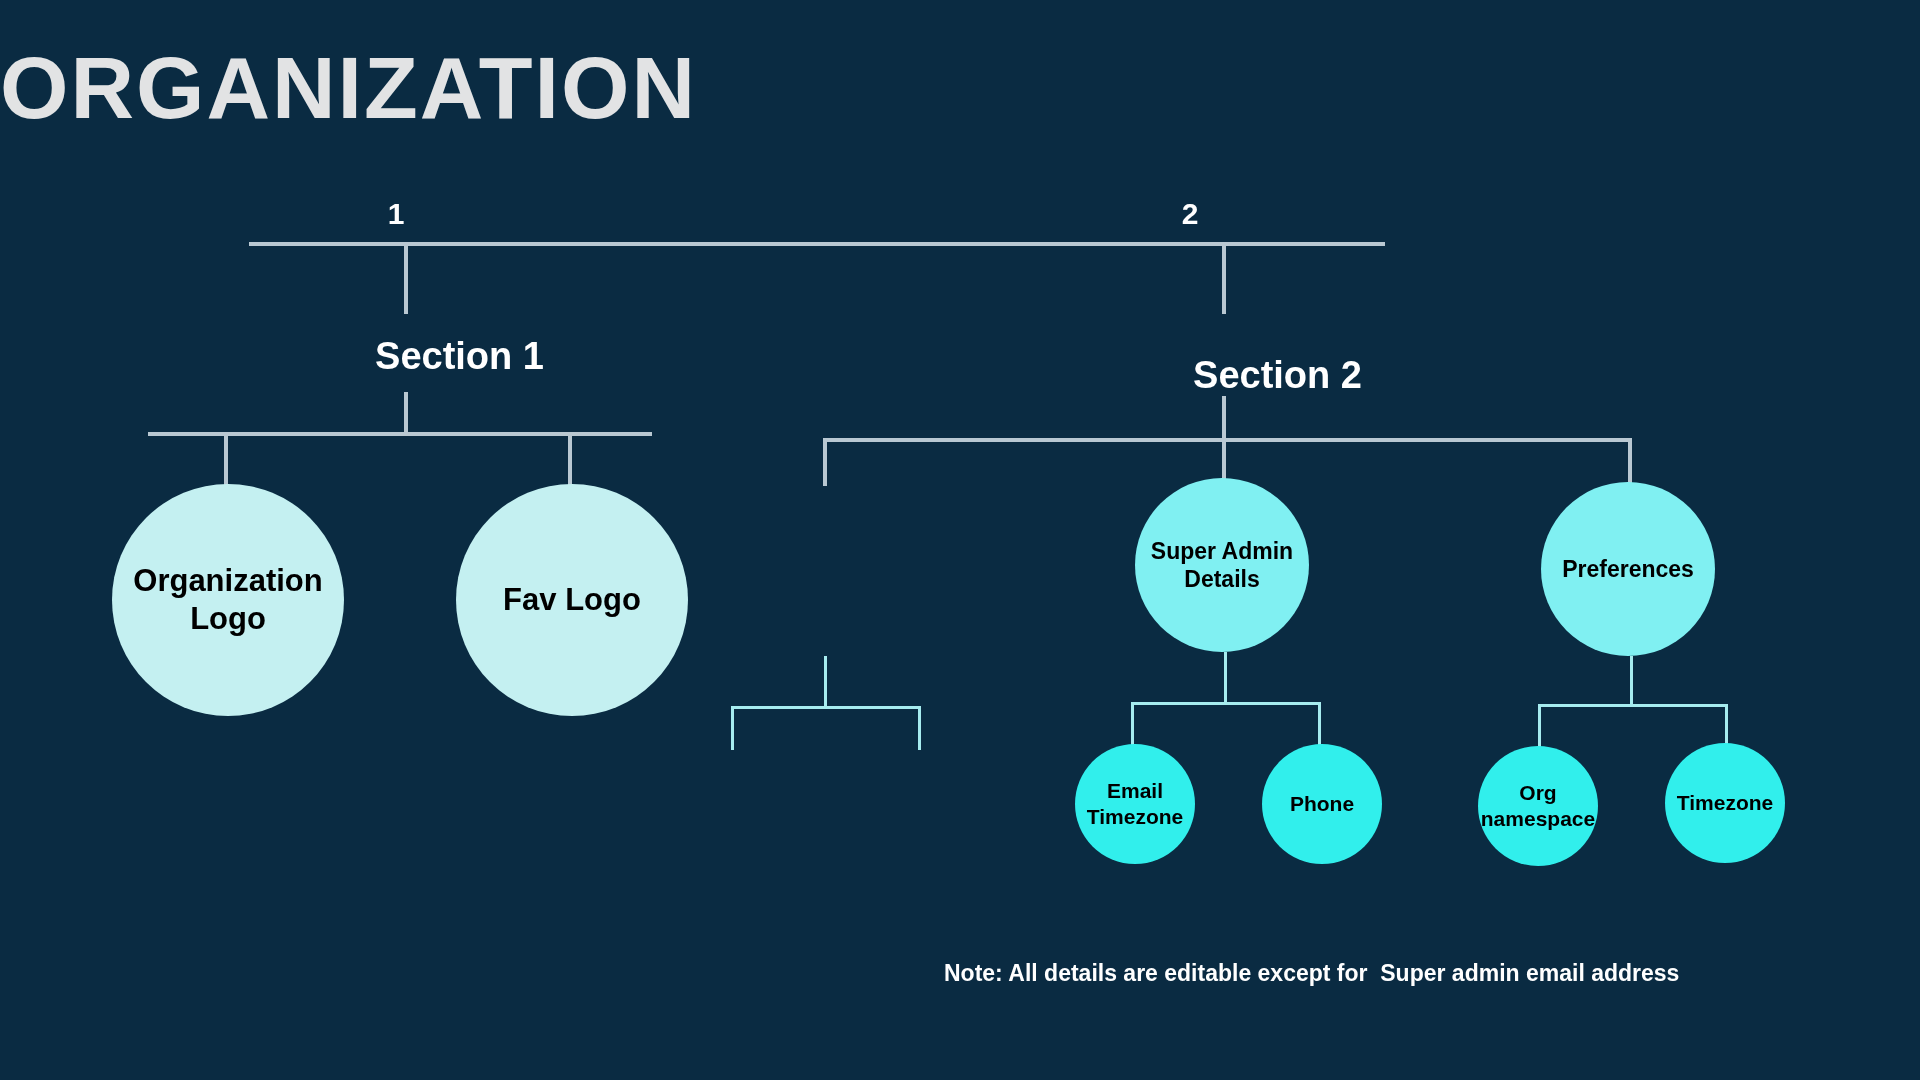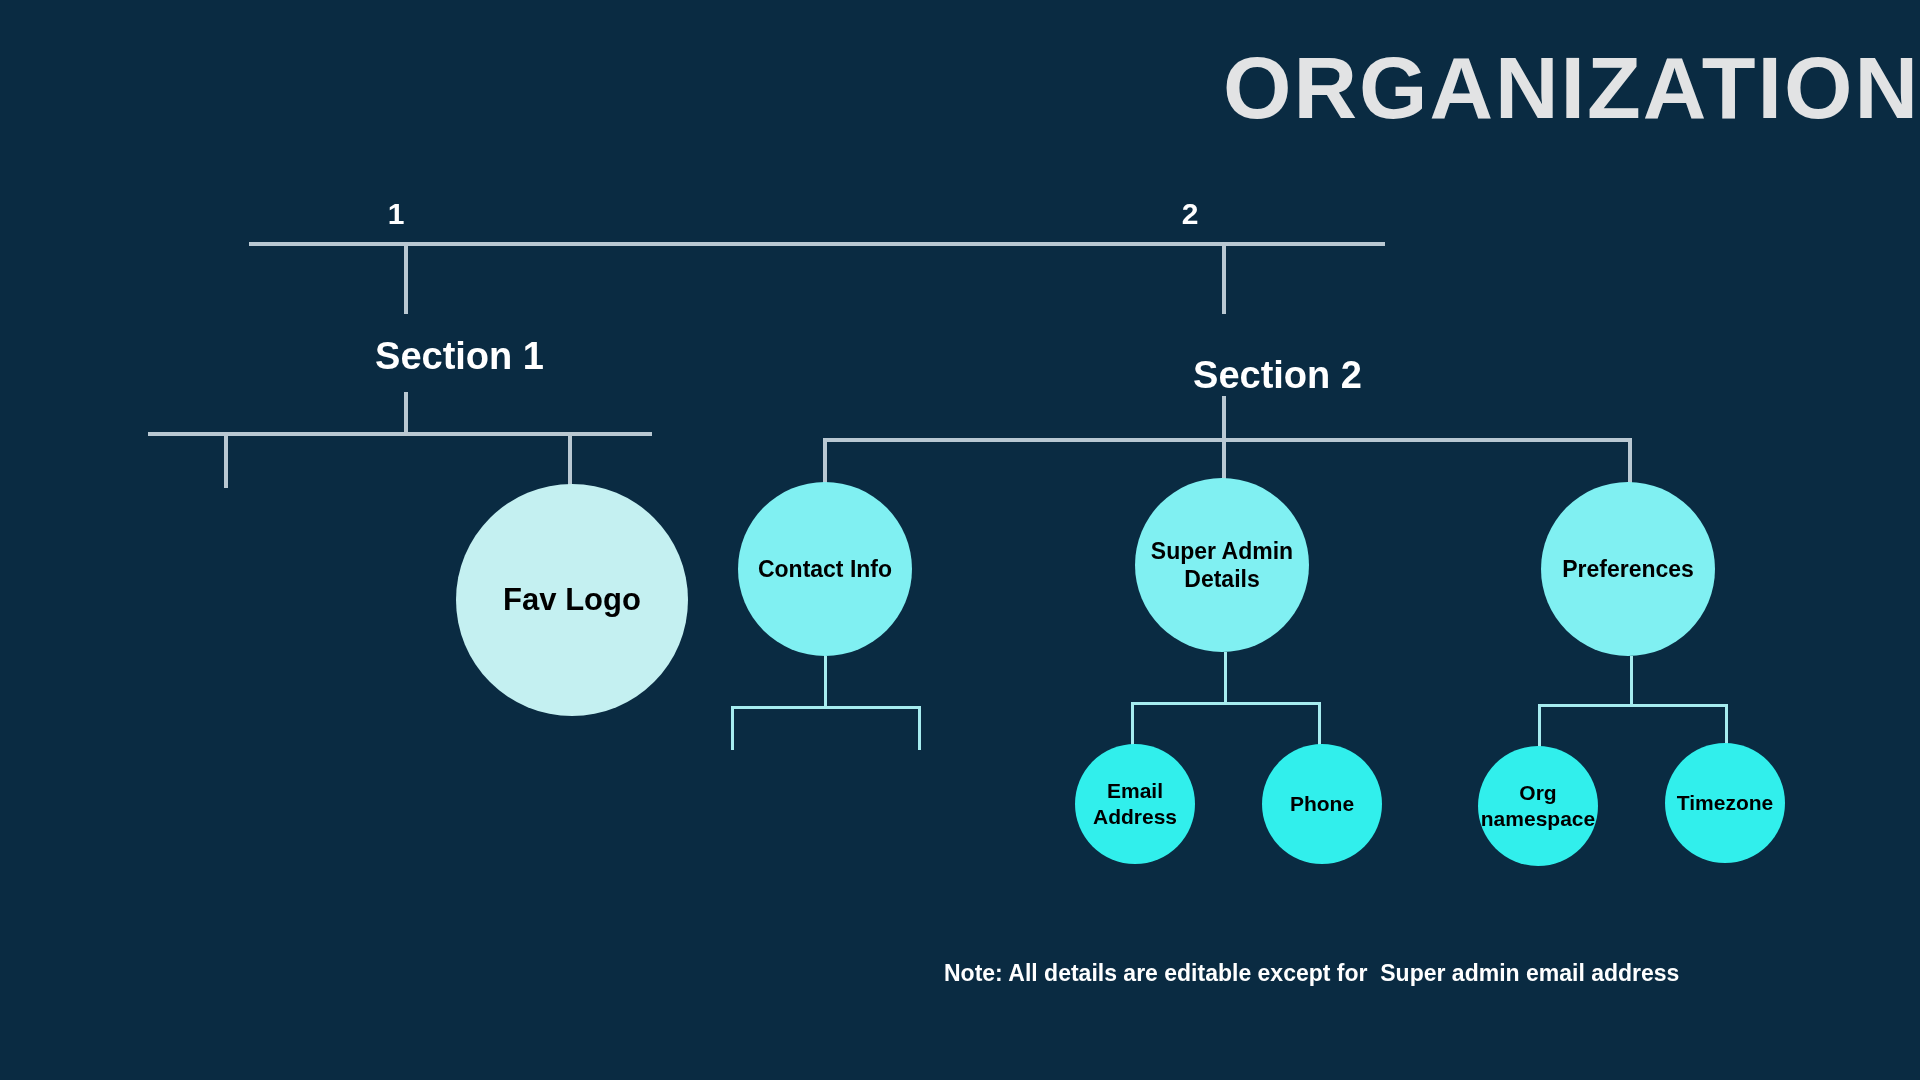--- a/index.html
+++ b/index.html
@@ -19,21 +19,21 @@
     width: 1920px;
     height: 1080px;
   }
 
   
   .title {
     position: absolute;
     top: 42px;
     left: 0;
     width: 1920px;
-    text-align: right;
+    text-align: left;
     font-size: 88px;
     font-weight: bold;
     letter-spacing: 2px;
     color: #e2e3e4;
     line-height: 1.05;
     white-space: nowrap;
   }
 
   
   .line {
@@ -131,52 +131,52 @@
   <div class="section-label" style="left:264px; top:335px; width:280px;">Section 1</div>
   <div class="section-label" style="left:1082px; top:338px; width:280px;margin-top:16px;">Section 2</div>
 
   <div class="line v" style="left:404px; top:392px; height:42px;"></div>
   <div class="line v" style="left:1222px; top:396px; height:44px;"></div>
 
   <div class="line h" style="left:148px; top:432px; width:504px;"></div>
   <div class="line v" style="left:224px; top:432px; height:56px;"></div>
   <div class="line v" style="left:568px; top:432px; height:56px;"></div>
 
+  <div class="node pale" style="left:112px; top:484px;">
+    <span class="node-label">Organization Logo</span>
+  </div>
   <div class="node pale" style="left:456px; top:484px;">
     <span class="node-label">Fav Logo</span>
   </div>
 
   <div class="line h" style="left:823px; top:438px; width:809px;"></div>
   <div class="line v" style="left:823px; top:438px; height:48px;"></div>
   <div class="line v" style="left:1222px; top:438px; height:48px;"></div>
   <div class="line v" style="left:1628px; top:438px; height:48px;"></div>
 
-  <div class="node mid" style="left:738px; top:482px;">
-    <span class="node-label">Contact Info</span>
-  </div>
   <div class="node mid" style="left:1135px; top:478px;">
     <span class="node-label">Super Admin Details</span>
   </div>
   <div class="node mid" style="left:1541px; top:482px;justify-content:flex-end;">
     <span class="node-label">Preferences</span>
   </div>
 
   <div class="line cyan v" style="left:824px; top:656px; height:52px; background:#a6ecef;"></div>
   <div class="line cyan h" style="left:731px; top:706px; width:189px;"></div>
   <div class="line cyan v" style="left:731px; top:706px; height:44px; background:#a6ecef;"></div>
   <div class="line cyan v" style="left:918px; top:706px; height:44px; background:#a6ecef;"></div>
 
 
   <div class="line cyan v" style="left:1224px; top:652px; height:52px; background:#a6ecef;"></div>
   <div class="line cyan h" style="left:1131px; top:702px; width:189px;"></div>
   <div class="line cyan v" style="left:1131px; top:702px; height:44px; background:#a6ecef;"></div>
   <div class="line cyan v" style="left:1318px; top:702px; height:44px; background:#a6ecef;"></div>
 
   <div class="node small" style="left:1075px; top:744px;">
-    <span class="node-label">Email Address</span>
+    <span class="node-label">Email Timezone</span>
   </div>
   <div class="node small" style="left:1262px; top:744px;">
     <span class="node-label">Phone</span>
   </div>
 
   <div class="line cyan v" style="left:1630px; top:656px; height:50px; background:#a6ecef;"></div>
   <div class="line cyan h" style="left:1538px; top:704px; width:189px;"></div>
   <div class="line cyan v" style="left:1538px; top:704px; height:44px; background:#a6ecef;"></div>
   <div class="line cyan v" style="left:1725px; top:704px; height:44px; background:#a6ecef;"></div>
 

